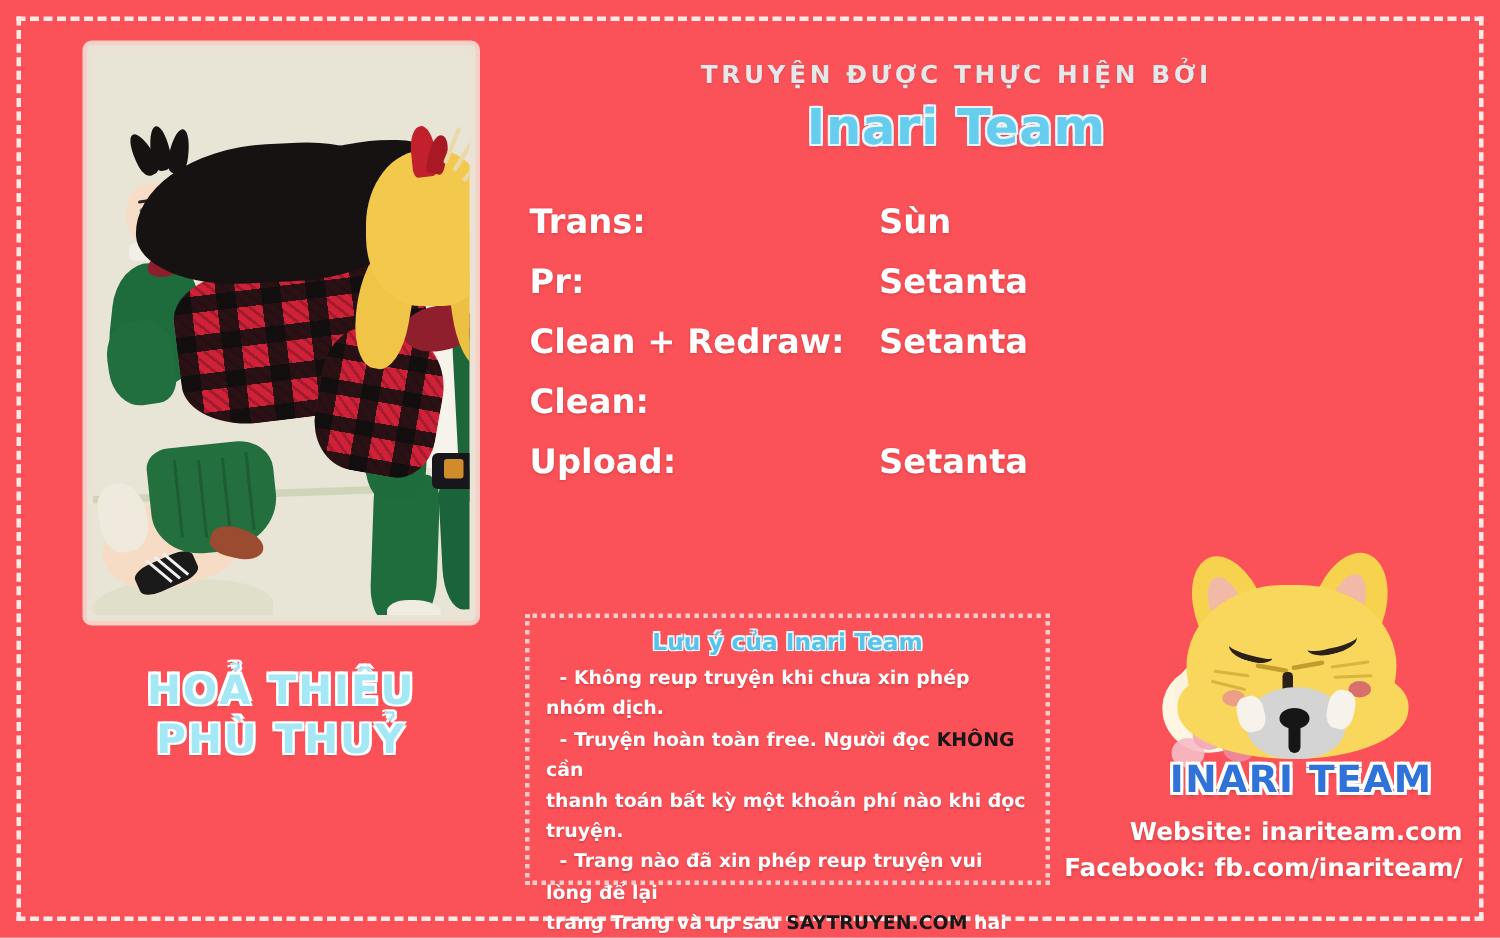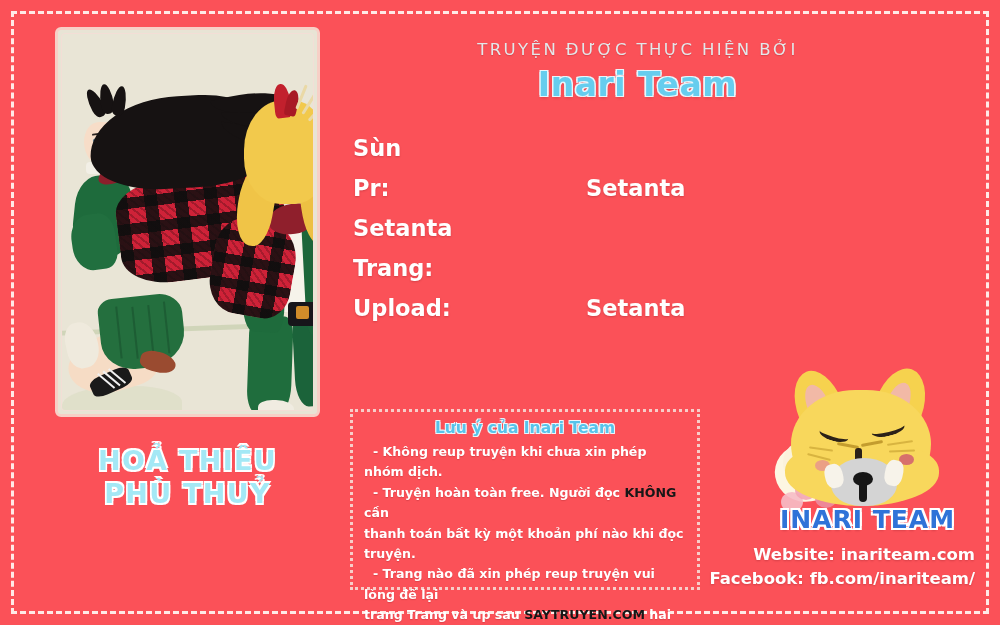--- a/index.html
+++ b/index.html
@@ -290,21 +290,21 @@
       -1.6px -1.6px 0 #ffffff, 1.6px -1.6px 0 #ffffff,
       -1.6px 1.6px 0 #ffffff, 1.6px 1.6px 0 #ffffff,
       0 2px 2px rgba(120,20,30,.18);
   }
 
   
   #header { position: absolute; left: 345px; top: 40px; width: 585px; text-align: center; }
   #header-sub {
     font-family: "DejaVu Sans", sans-serif;
     font-size: 16.5px;
-    font-weight: normal;
+    font-weight: bold;
     letter-spacing: 2.4px;
     color: #e3e8ea;
     text-shadow: 0 1px 1px rgba(120,20,30,.25);
   }
   #header-team {
     margin-top: 6px;
     font-family: "DejaVu Sans", sans-serif;
     font-size: 33px;
     font-weight: bold;
     letter-spacing: .5px;
@@ -515,31 +515,33 @@
     <div>PHÙ THUỶ</div>
   </div>
 
   <div id="header">
     <div id="header-sub">TRUYỆN ĐƯỢC THỰC HIỆN BỞI</div>
     <div id="header-team">Inari Team</div>
   </div>
 
   <div id="credits">
     <div class="credit-row">
+      <span class="credit-label">Trans:</span>
       <span class="credit-value">Sùn</span>
     </div>
     <div class="credit-row">
       <span class="credit-label">Pr:</span>
       <span class="credit-value">Setanta</span>
     </div>
     <div class="credit-row">
+      <span class="credit-label">Clean + Redraw:</span>
       <span class="credit-value">Setanta</span>
     </div>
     <div class="credit-row">
-      <span class="credit-label">Trang:</span>
+      <span class="credit-label">Clean:</span>
     </div>
     <div class="credit-row">
       <span class="credit-label">Upload:</span>
       <span class="credit-value">Setanta</span>
     </div>
   </div>
 
   <div id="note-box">
     <div id="note-title">Lưu ý của Inari Team</div>
     <div class="note-line indent">- Không reup truyện khi chưa xin phép nhóm dịch.</div>

